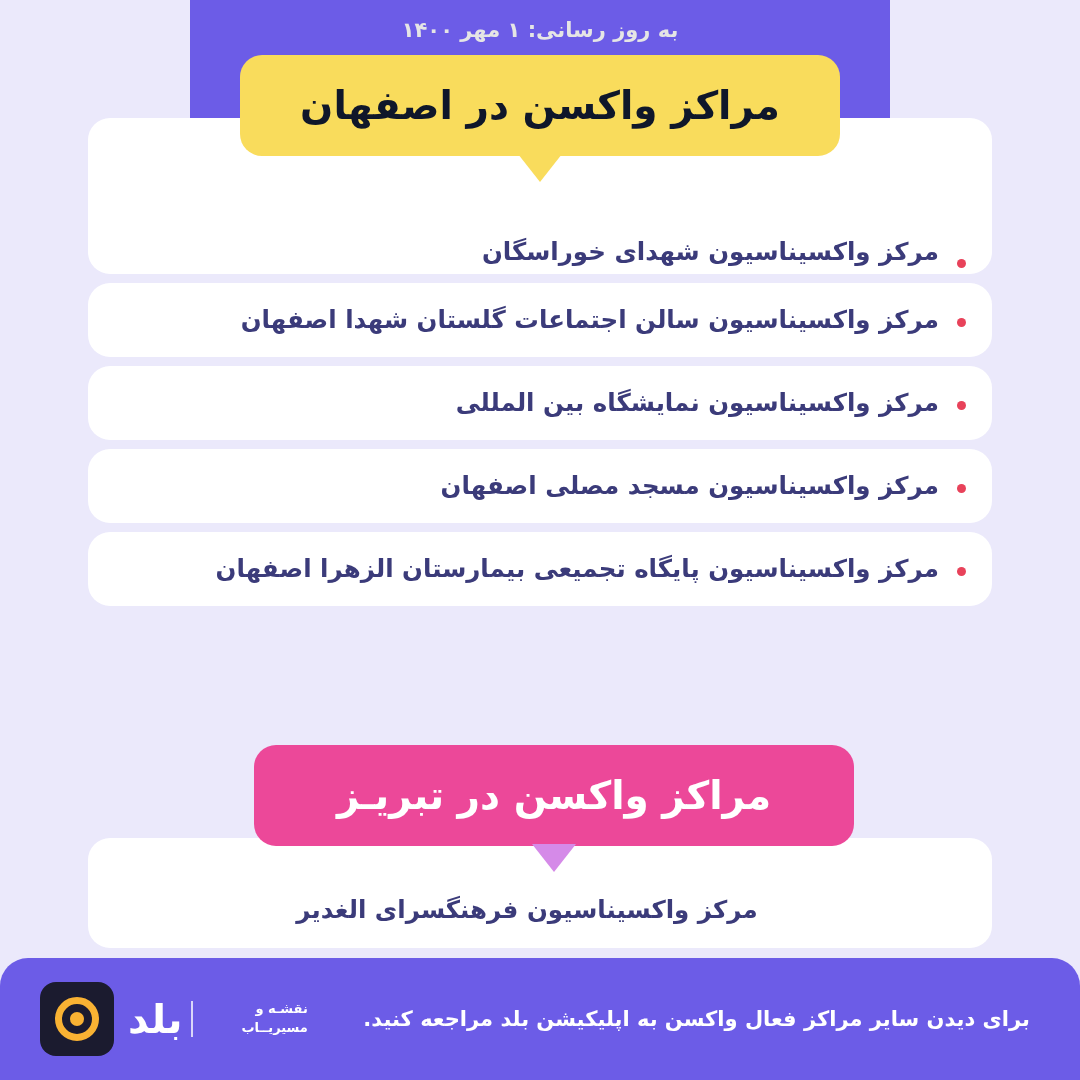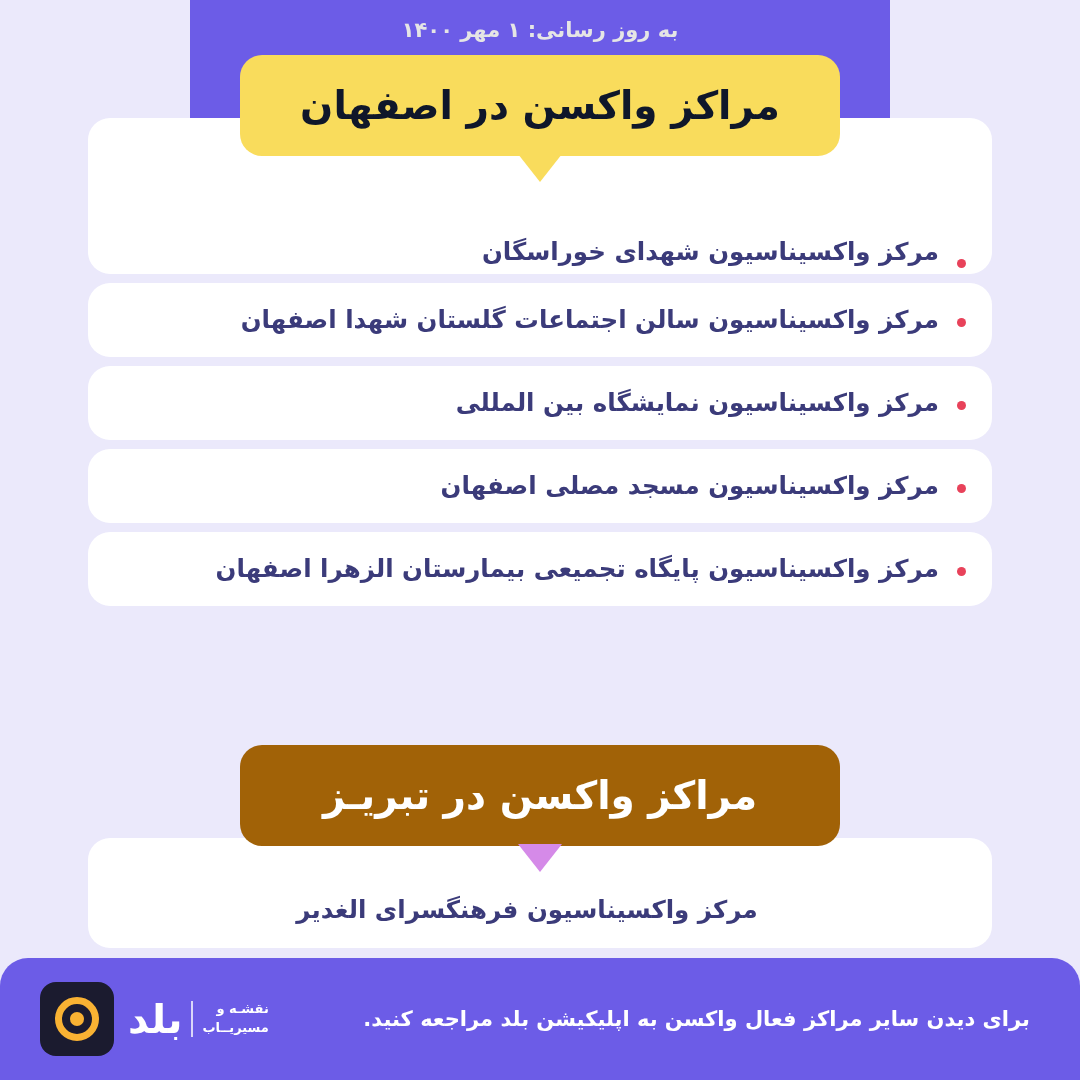--- a/index.html
+++ b/index.html
@@ -68,21 +68,22 @@
     width: 0;
     height: 0;
     border-left: 22px solid transparent;
     border-right: 22px solid transparent;
     border-top: 28px solid #f9dc5c;
   }
 
   
   .title-pill.purple {
     top: 745px;
-    background: #a16207;
+    background: #ec4899;
+    margin-left: 14px;
   }
   .title-pill.purple .title-pill-text { color: #ffffff; }
   .title-pill.purple .tail { border-top-color: #d58ae8; }
 
   
   .card-stack {
     position: absolute;
     left: 88px;
     width: 904px;
   }
@@ -172,20 +173,21 @@
   .brand-divider {
     width: 2px;
     height: 36px;
     background: rgba(255,255,255,0.75);
   }
   .brand-sub {
     font-size: 13px;
     line-height: 1.45;
     text-align: right;
     font-weight: bold;
+    margin-left: 39px;
   }
   .brand-logo {
     width: 74px;
     height: 74px;
     border-radius: 16px;
     background: #1b1b2f;
     display: flex;
     align-items: center;
     justify-content: center;
     position: relative;

